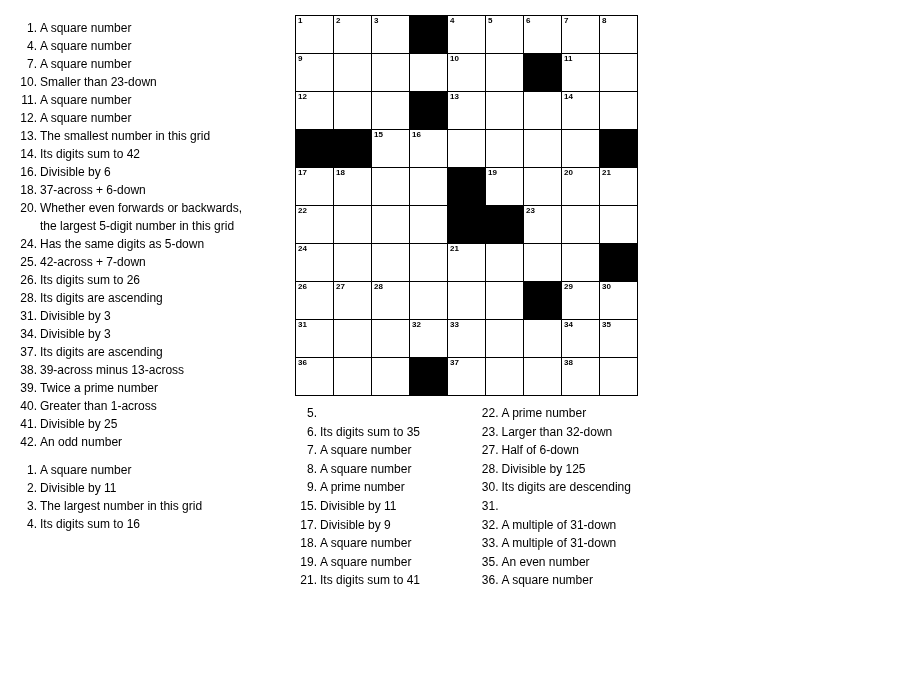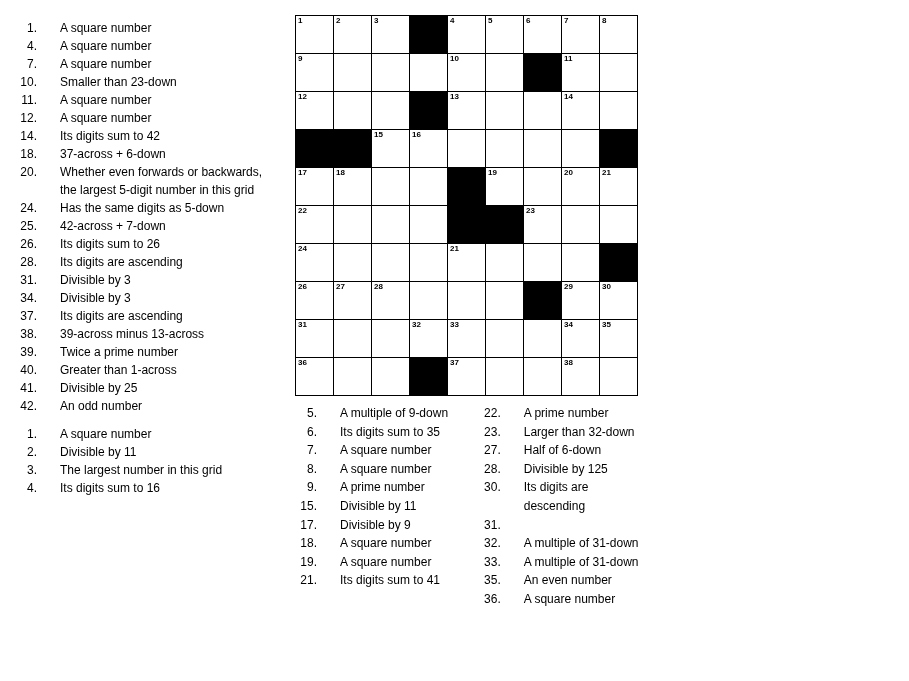--- a/index.html
+++ b/index.html
@@ -35,21 +35,20 @@
       display: flex;
       gap: 3px;
     }
     .clue-num {
       min-width: 22px;
       text-align: right;
       font-weight: normal;
     }
     .clue-text {
       flex: 1;
-      margin-left: 20px;
     }
     .grid-and-right {
       display: flex;
       flex-direction: column;
       gap: 8px;
     }
     .crossword-grid {
       display: grid;
       grid-template-columns: repeat(9, 38px);
       grid-template-rows: repeat(10, 38px);
@@ -113,22 +112,30 @@
         </li>
         <li>
           <span class="clue-num">11.</span>
           <span class="clue-text">A square number</span>
         </li>
         <li>
           <span class="clue-num">12.</span>
           <span class="clue-text">A square number</span>
         </li>
         <li>
+          <span class="clue-num">13.</span>
+          <span class="clue-text">The smallest number in this grid</span>
+        </li>
+        <li>
           <span class="clue-num">14.</span>
           <span class="clue-text">Its digits sum to 42</span>
+        </li>
+        <li>
+          <span class="clue-num">16.</span>
+          <span class="clue-text">Divisible by 6</span>
         </li>
         <li>
           <span class="clue-num">18.</span>
           <span class="clue-text">37-across + 6-down</span>
         </li>
         <li>
           <span class="clue-num">20.</span>
           <span class="clue-text">Whether even forwards or backwards,</span>
         </li>
         <li>
@@ -374,21 +381,20 @@
           <span class="cell-num">38</span>
         </div>
         <div class="cell"></div>
       </div>
 
     <div class="bottom-clues">
       <div class="bottom-col" id="down-mid-col">
           <ul class="clue-list">
             <li>
               <span class="clue-num">5.</span>
-              <span class="clue-text">A multiple of 9-down</span>
             </li>
             <li>
               <span class="clue-num">6.</span>
               <span class="clue-text">Its digits sum to 35</span>
             </li>
             <li>
               <span class="clue-num">7.</span>
               <span class="clue-text">A square number</span>
             </li>
             <li>

